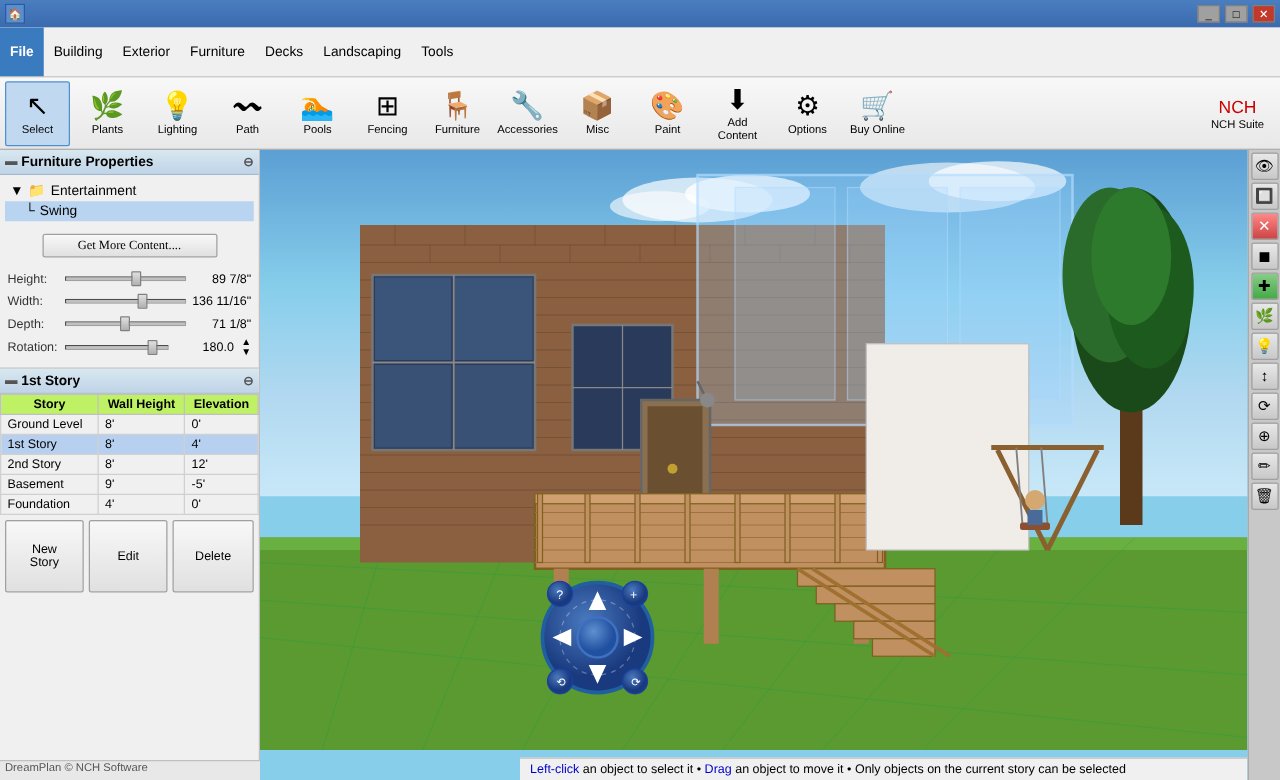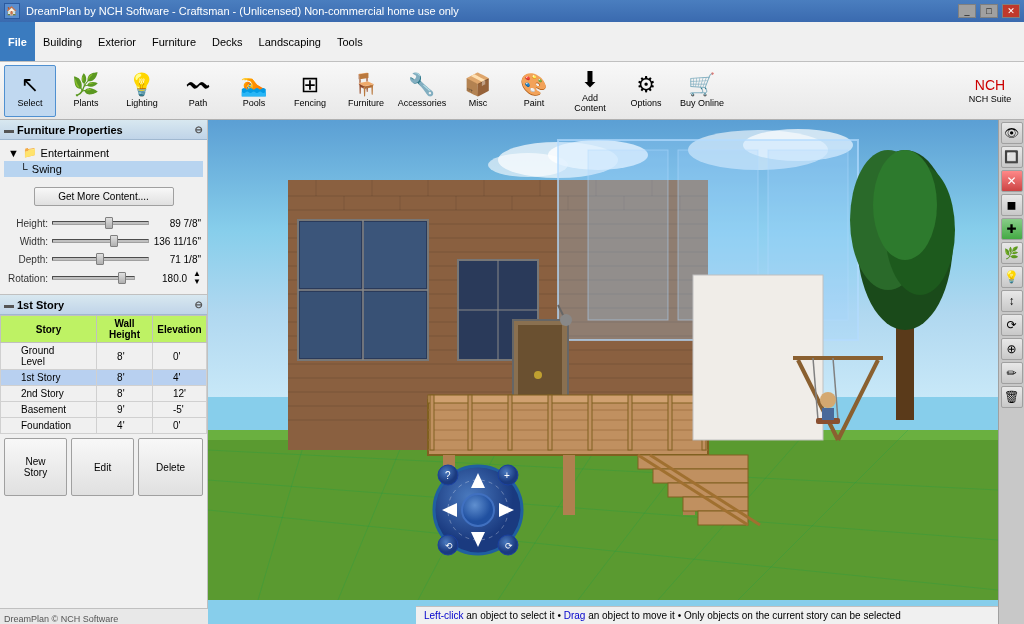--- a/index.html
+++ b/index.html
@@ -104,37 +104,38 @@
       margin: 6px auto;
       display: block;
       width: 140px;
       padding: 3px 8px;
       background: linear-gradient(to bottom, #f8f8f8, #e0e0e0);
       border: 1px solid #a0a0a0;
       cursor: pointer;
       font-size: 10px;
       text-align: center;
       border-radius: 2px;
+      font-family: Liberation Serif, serif;
     }
 
     .properties-grid { padding: 4px 6px; }
     .prop-row { display: flex; align-items: center; margin-bottom: 4px; gap: 4px; }
-    .prop-label { width: 42px; font-size: 10px; color: #333; flex-shrink: 0; text-align: right; }
+    .prop-label { width: 42px; font-size: 10px; color: #333; flex-shrink: 0; }
     .prop-slider { flex: 1; height: 14px; position: relative; }
     .slider-track { height: 4px; background: #c0c0c0; border: 1px inset #a0a0a0; border-radius: 1px; margin-top: 5px; }
     .slider-thumb { width: 8px; height: 12px; background: linear-gradient(to bottom, #e0e0e0, #b0b0b0); border: 1px solid #808080; position: absolute; top: 1px; border-radius: 1px; }
     .prop-value { width: 48px; font-size: 10px; text-align: right; }
 
     
     #story-panel {
       border-top: 1px solid #c0c0c0;
     }
     .story-table { width: 100%; border-collapse: collapse; font-size: 10px; }
     .story-table th { background: #bef264; padding: 2px 4px; border: 1px solid #c0c0c0; font-weight: bold; font-size: 10px; }
-    .story-table td { padding: 2px 20px; border: 1px solid #d0d0d0; }
+    .story-table td { padding: 2px 5px; border: 1px solid #d0d0d0; }
     .story-table tr.selected td { background: #b8d0f0; }
 
     .story-btn-row { display: flex; gap: 4px; padding: 4px; }
     .story-btn { flex: 1; padding: 17px; background: linear-gradient(to bottom, #f8f8f8, #e0e0e0); border: 1px solid #a0a0a0; cursor: pointer; font-size: 10px; border-radius: 2px; text-align: center; }
 
     
     #footer {
       height: 18px;
       background: #f0f0f0;
       border-top: 1px solid #c0c0c0;
@@ -199,33 +200,32 @@
     
     #copyright {
       position: absolute;
       bottom: 0;
       left: 0;
       width: 208px;
       height: 16px;
       background: #e8e8e8;
       border-top: 1px solid #c0c0c0;
       display: flex;
-      align-items: flex-end;
+      align-items: flex-start;
       padding: 0 4px;
       font-size: 9px;
       color: #555;
     }
   </style>
 </head>
 <body>
 
 <div id="titlebar">
   <div class="title-left">
     <div class="title-icon">🏠</div>
-    <span>DreamPlan by NCH Software - Craftsman - (Unlicensed) Non-commercial home use only</span>
   </div>
   <div style="display:flex;gap:2px;">
     <div class="win-btn">_</div>
     <div class="win-btn">□</div>
     <div class="win-btn close">✕</div>
   </div>
 </div>
 
 <div id="menubar">
   <div class="menu-item" style="background:#3a7bbf;color:white;font-weight:bold;">File</div>

